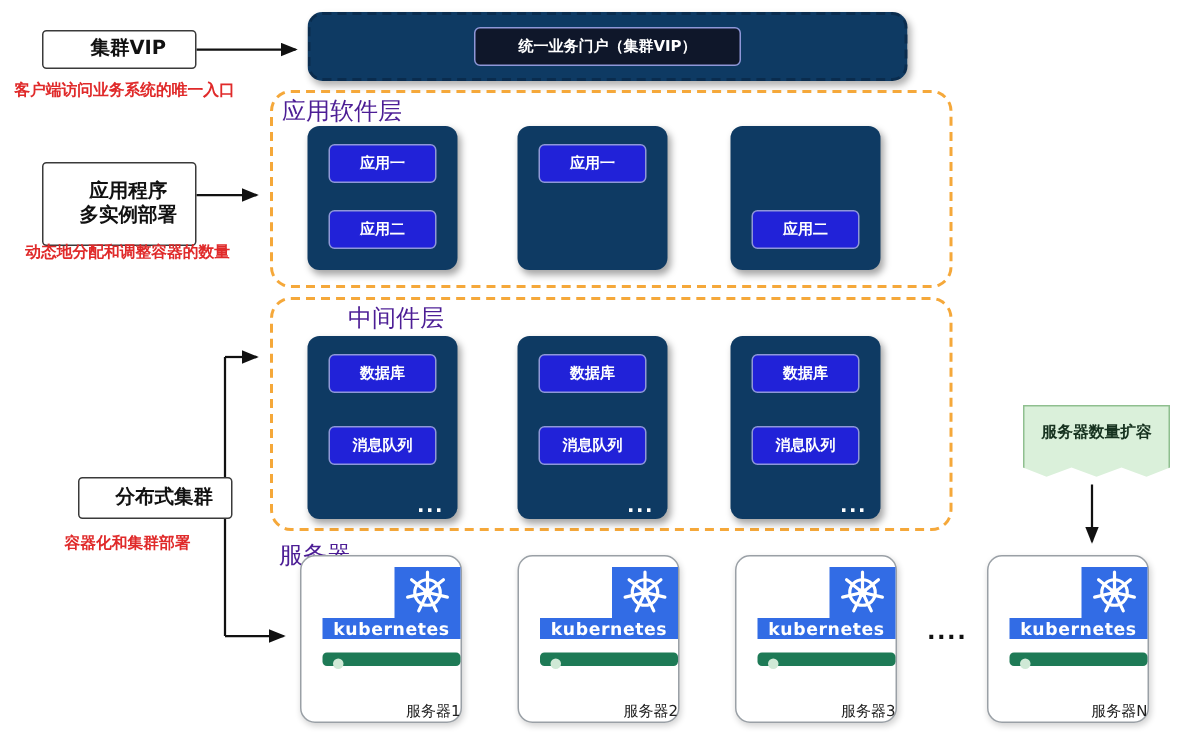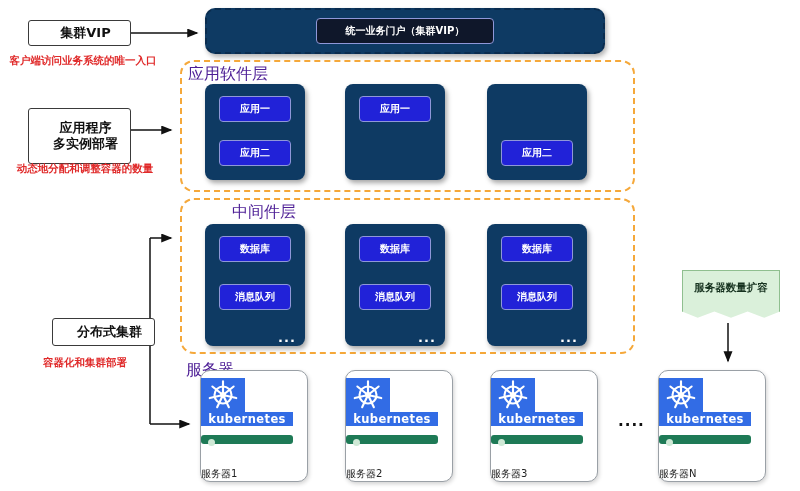--- a/index.html
+++ b/index.html
@@ -32,21 +32,21 @@
             display:flex; align-items:center; justify-content:center;
             box-shadow:2px 3px 5px rgba(0,0,0,.3); }
   .portal-btn { width:178px; height:26px; background:#0f172a; border:1px solid #8f97d8;
                 border-radius:4px; color:#fff; font-size:10px; font-weight:bold;
                 display:flex; align-items:center; justify-content:center; }
 
   
   .card { position:absolute; width:108px; height:112px; background:#fff;
           border:1px solid #9aa0a6; border-radius:10px;
           box-shadow:1px 2px 4px rgba(0,0,0,.18);
-          display:flex; flex-direction:column; align-items:flex-start; padding-top:7px; }
+          display:flex; flex-direction:column; align-items:flex-end; padding-top:7px; }
   .klogo { width:44px; height:38px; background:#326ce5; display:flex;
            align-items:center; justify-content:center; }
   .kbanner { width:92px; height:18px; background:#326ce5; color:#fff; font-size:11.5px;
              font-weight:bold; display:flex; align-items:center; justify-content:center;
              letter-spacing:.4px; }
   .gbar { width:92px; height:15px; background:#1e7a56; border-radius:3px; margin-top:9px;
           position:relative; }
   .led { position:absolute; left:7px; top:4px; width:7px; height:7px; border-radius:50%;
          background:#cfe9d6; }
   .slabel { margin-top:23px; font-size:10px; color:#222; }

